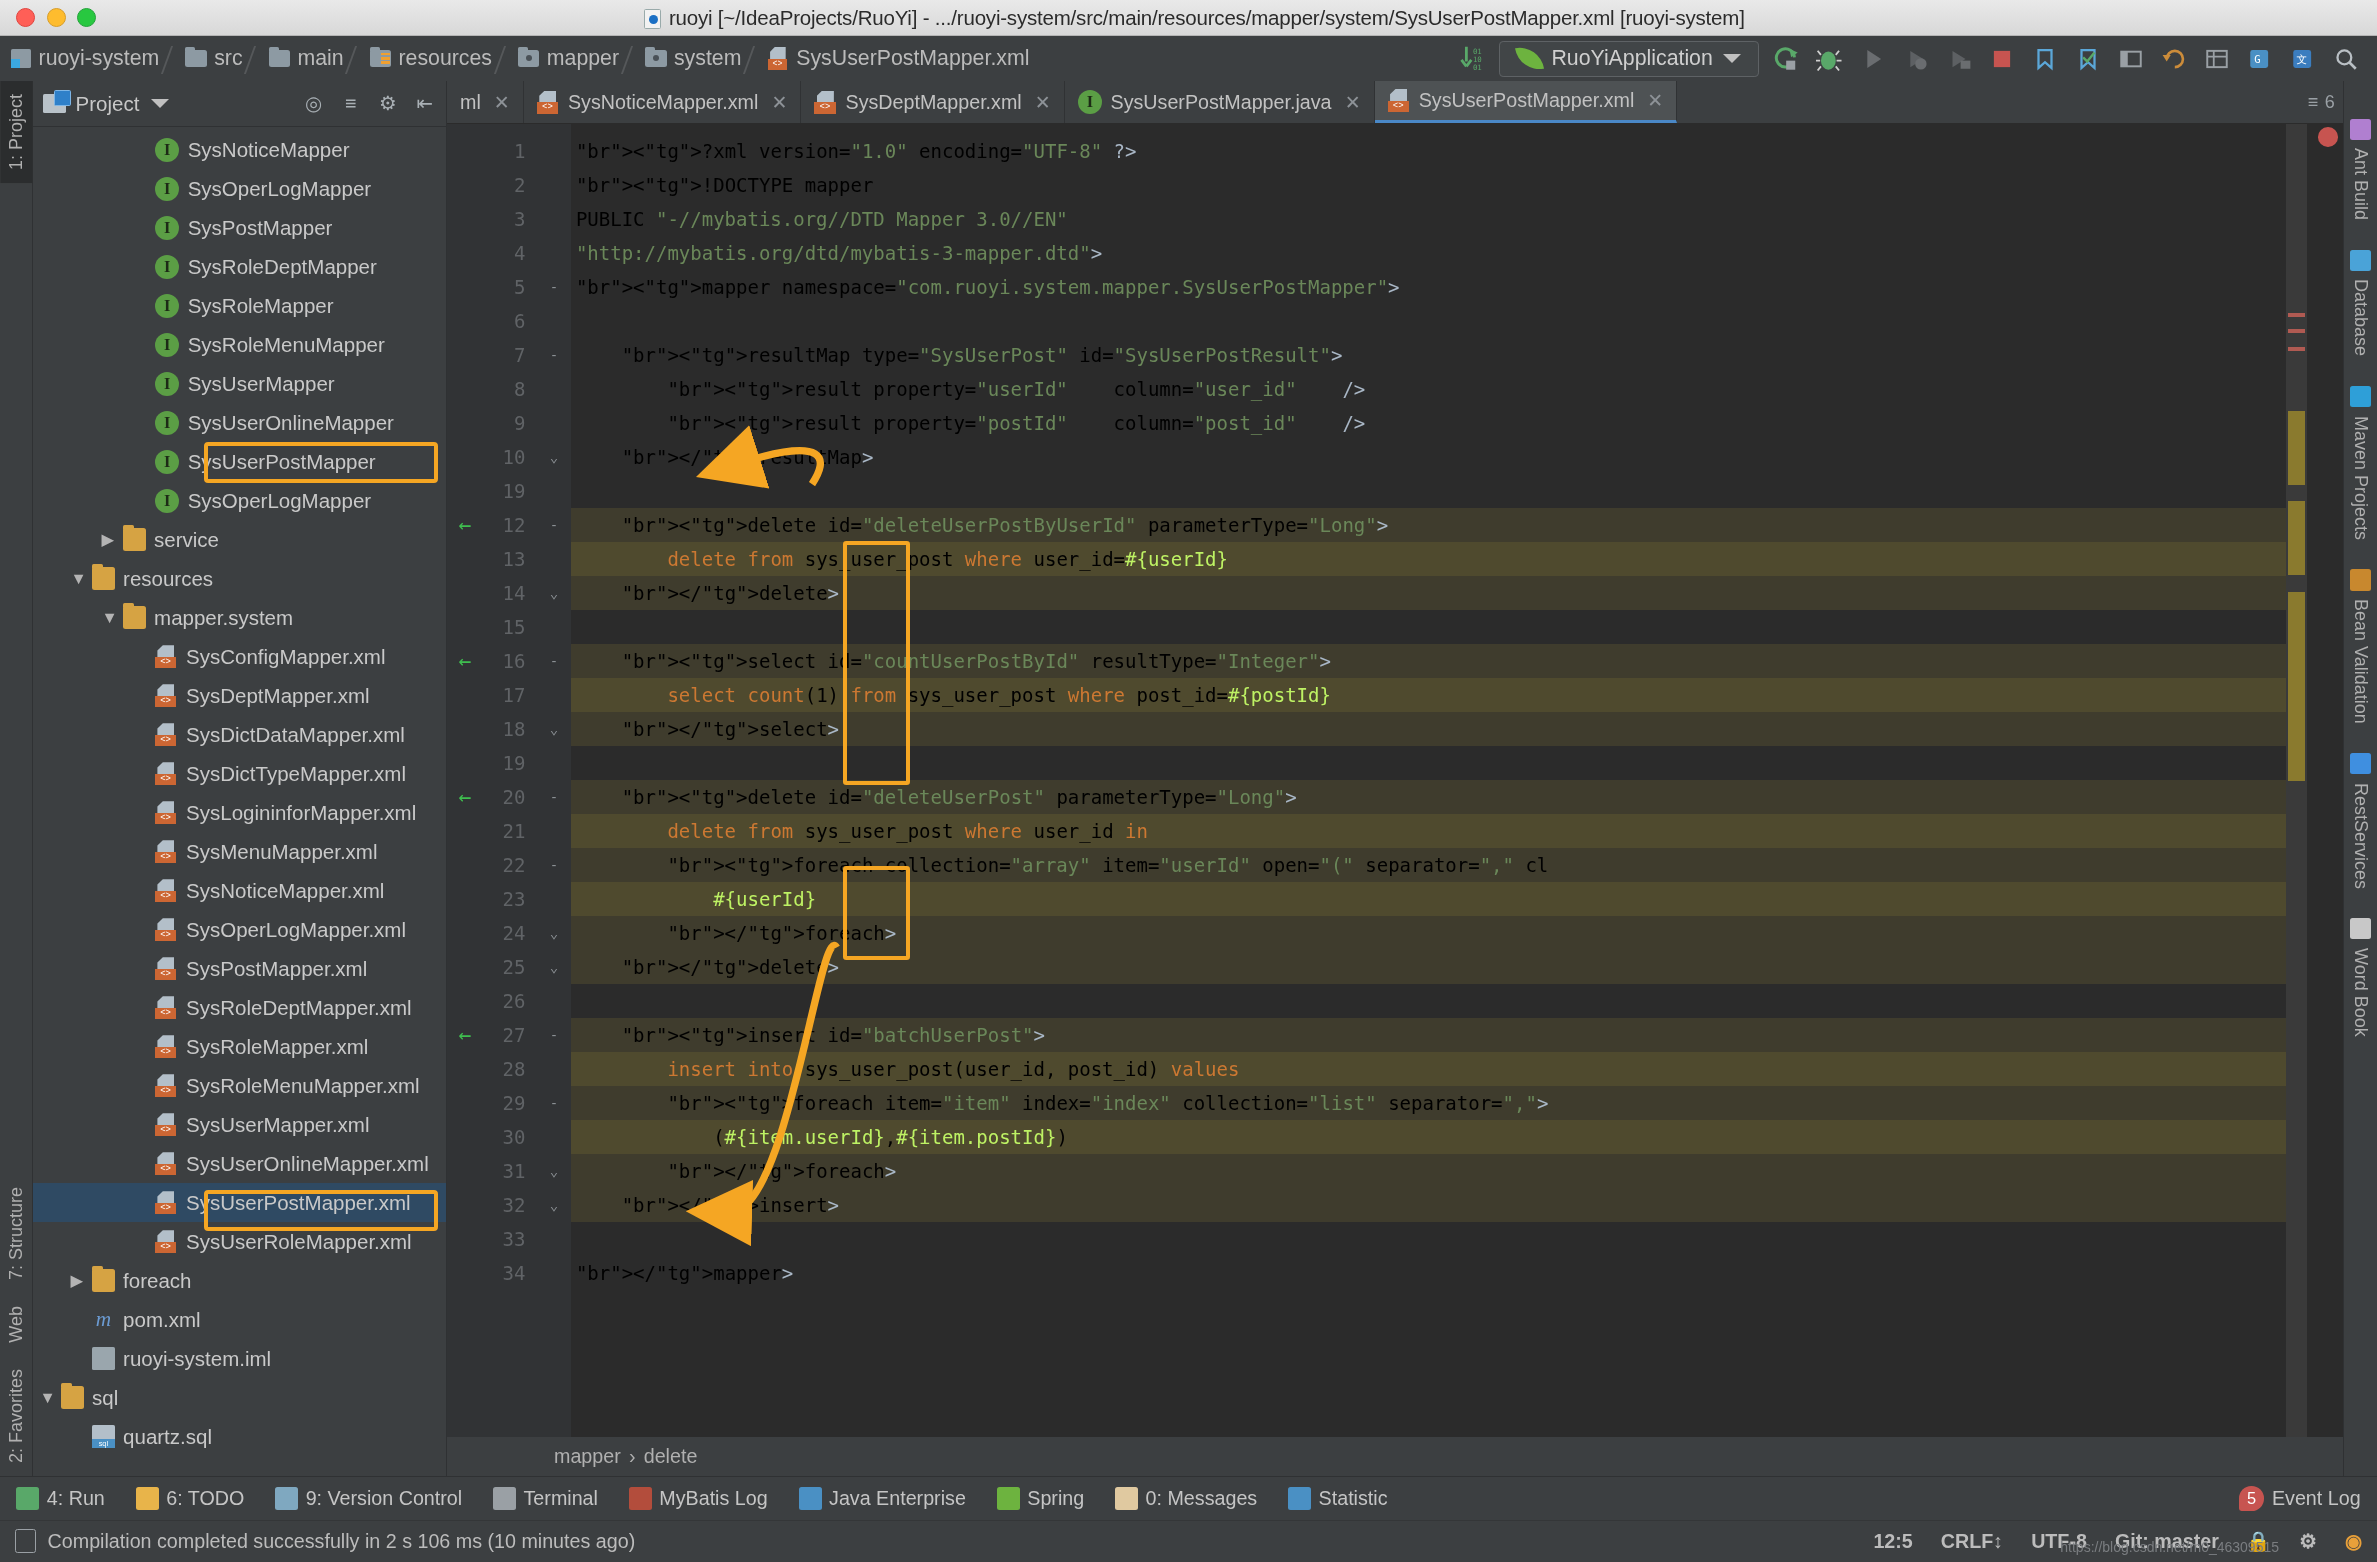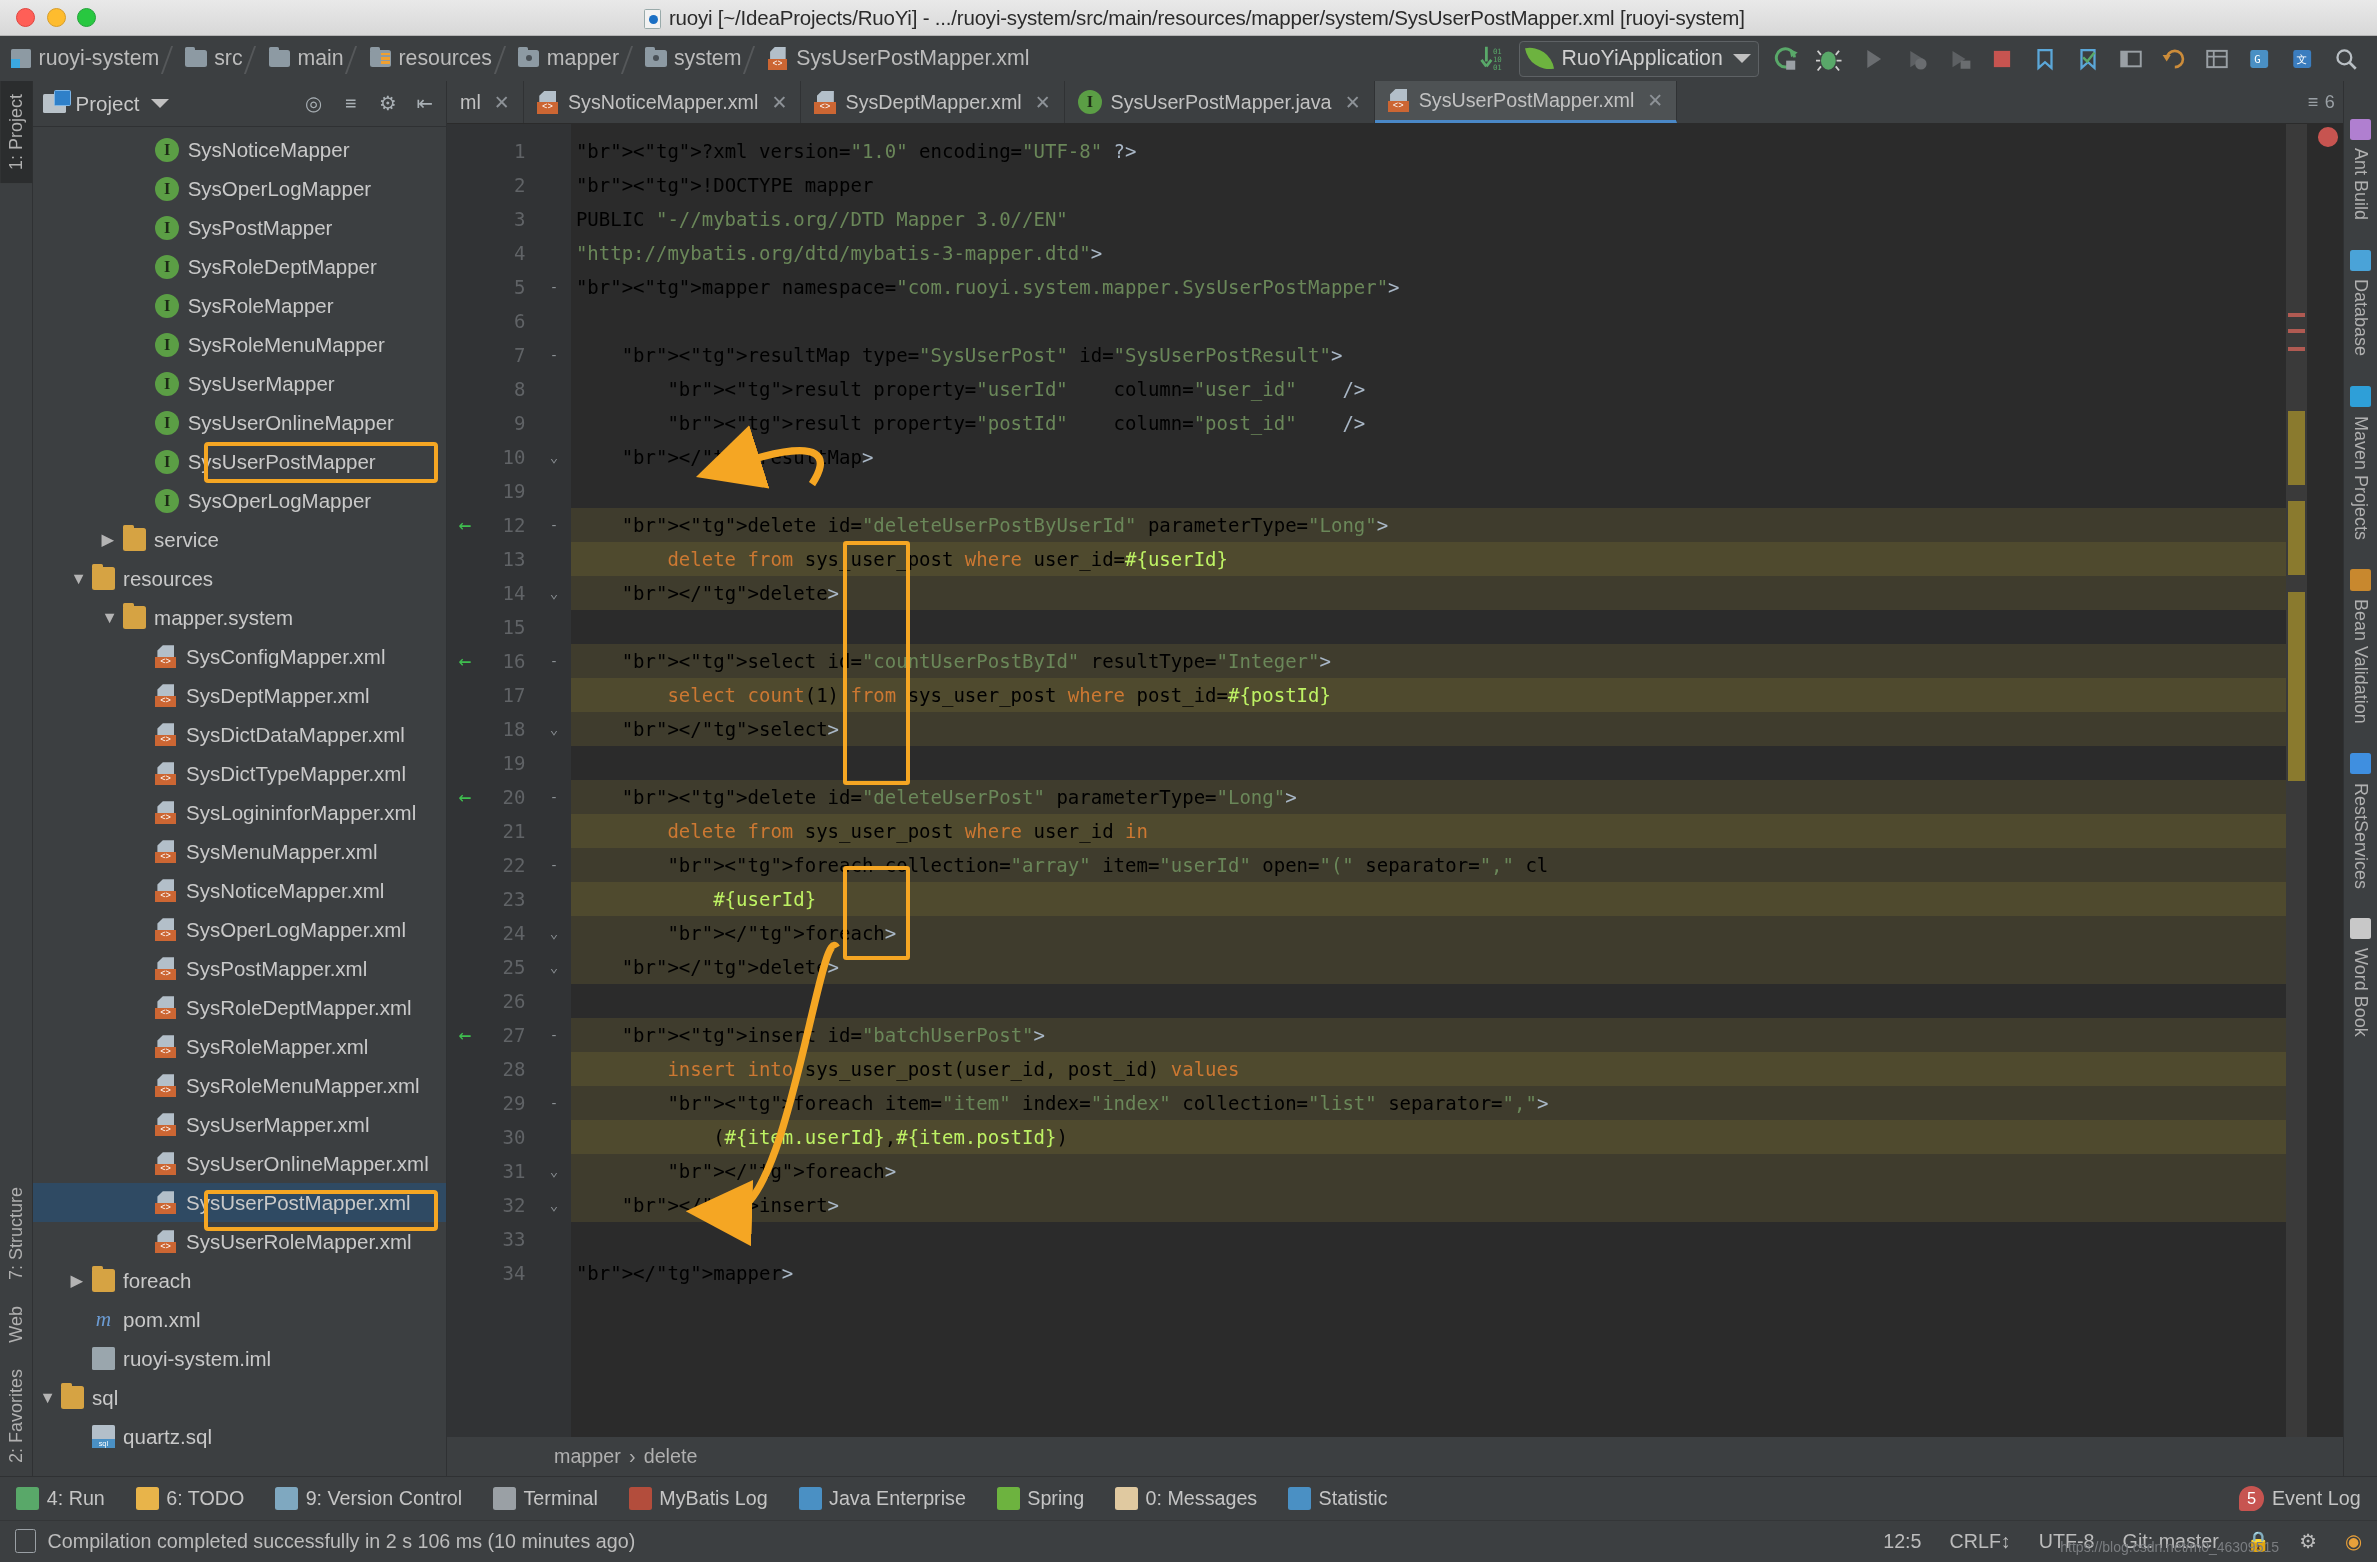--- a/index.html
+++ b/index.html
@@ -46,21 +46,21 @@
   .xml-ico{ width:21.3px; height:23px; position:relative; }
   .xml-ico .pg{ position:absolute; left:2.5px; top:0; width:15.6px; height:15.6px;
     background:#b3bfc9; clip-path:polygon(30% 0,100% 0,100% 100%,0 100%,0 30%); }
   .xml-ico .tag{ position:absolute; left:0; bottom:0; width:19.7px; height:10.7px;
     background:#cc6633; color:#fff; font-size:8.2px; line-height:10.7px;
     text-align:center; font-family:"Liberation Mono", monospace; }
 
   .nav-right{ margin-left:auto; display:flex; align-items:center; gap:0; padding-right:9.8px;}
   .tbtn{ width:43px; height:41px; display:flex; align-items:center; justify-content:center;}
   .runcfg{ display:flex; align-items:center; height:36px; border:0.8px solid #5e6265;
-    border-radius:4.1px; padding:0 7px; gap:9.8px; color:#cfcfcf; font-size:21.3px;
+    border-radius:4.1px; padding:0 17px; gap:9.8px; color:#cfcfcf; font-size:21.3px;
     background:#414547; margin:0 6.6px; }
   .leaf{ width:24.6px; height:24.6px; background:#6db33f;
     border-radius:0 100% 0 100%; transform:rotate(-10deg);}
   .caret-d{ width:0;height:0;border-left:9px solid transparent;
     border-right:9px solid transparent;border-top:9.8px solid #c0c0c0; }
 
   
   .body{ display:flex; height:1395px; }
 
   
@@ -154,21 +154,21 @@
   .tw{ display:flex; align-items:center; gap:7.4px; white-space:nowrap; }
   .twico{ width:23px; height:23px; border-radius:2.5px; flex:none; }
   .evt{ margin-left:auto; display:flex; align-items:center; gap:8.2px; }
   .evt .badge{ width:24.6px;height:24.6px;border-radius:50% 50% 50% 10%;
     background:#c75450; color:#fff; font-size:16.4px; text-align:center;
     line-height:24.6px; }
   .statusbar{ height:41px; background:#3c3f41; display:flex; align-items:center;
     padding:0 14.8px; color:#bcbcbc; font-size:19.7px; border-top:0.8px solid #343638; }
   .sb-ico{ width:21.3px;height:24.6px;border:1.6px solid #9aa0a5;border-radius:2.5px;
      margin-right:11.5px;}
-  .sb-right{ margin-left:auto; display:flex; align-items:flex-start; gap:28px; }
+  .sb-right{ margin-left:auto; display:flex; align-items:flex-start; gap:28px;font-weight:bold; }
   .watermark{ position:absolute; right:98px; bottom:6.6px; color:#7a7d80;
      font-size:14px; }
 
   .arrow-svg{ position:absolute; left:0; top:0; pointer-events:none; z-index:60; }
 </style>
 </head>
 <body>
 
 <div class="titlebar">
   <div class="traffic">

